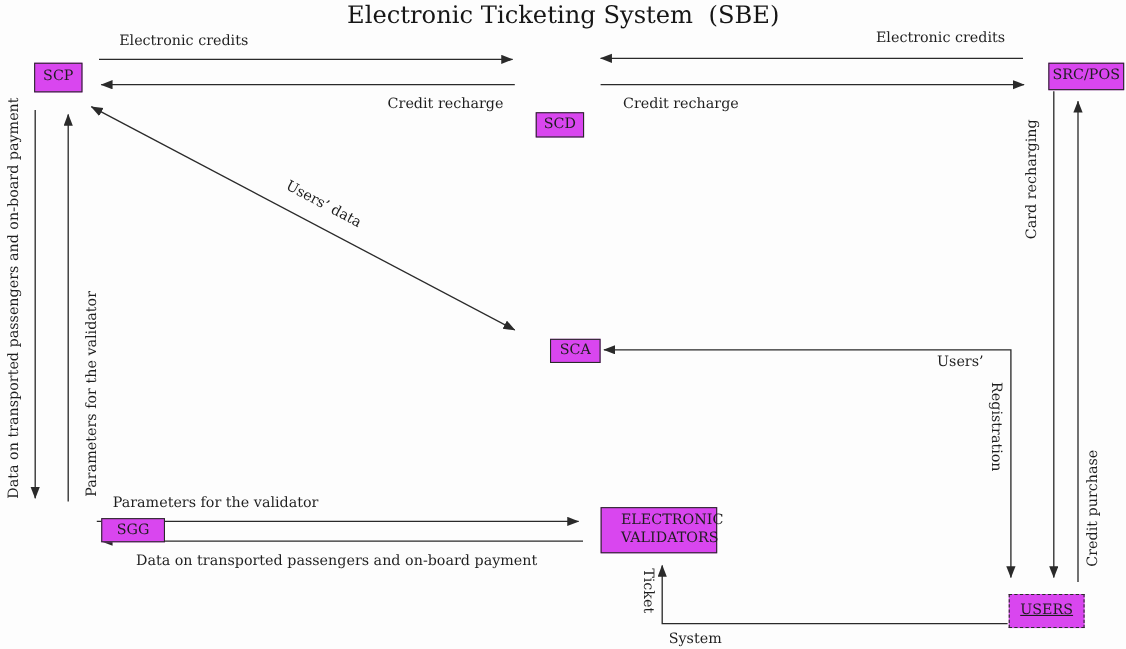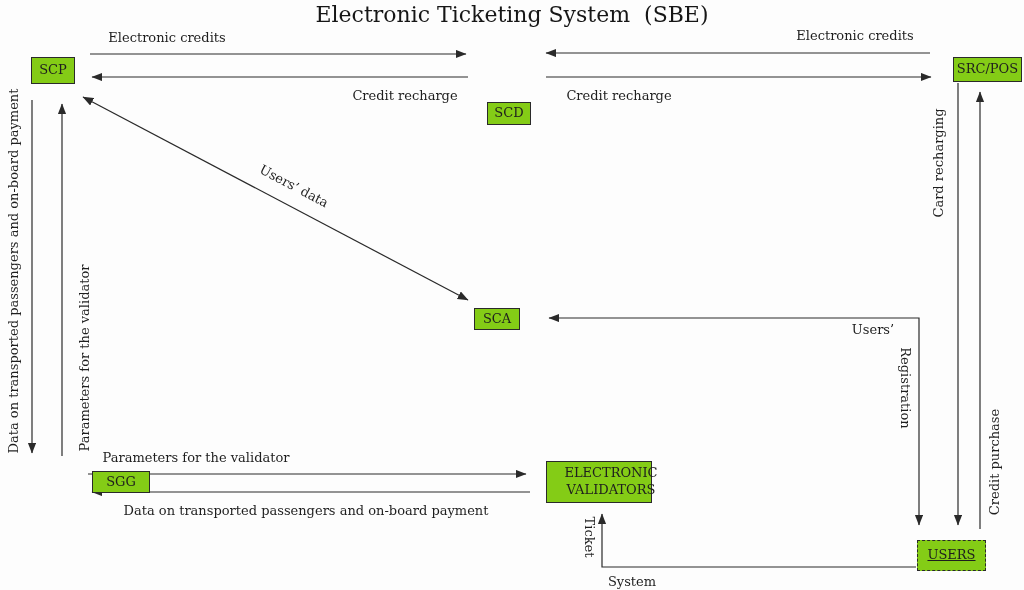--- a/index.html
+++ b/index.html
@@ -6,23 +6,23 @@
   #diagram{
     position:relative;width:1024px;height:590px;overflow:hidden;
     background:#fdfdfd;color:#1e1e1e;
     font-family:"DejaVu Serif","Liberation Serif",serif;
   }
   .title{
     position:absolute;top:2px;left:0;width:100%;text-align:center;
     font-size:22px;white-space:pre;color:#161616;
   }
   .node{
-    position:absolute;box-sizing:border-box;background:#84cc16;
+    position:absolute;box-sizing:border-box;background:#d946ef;
     border:1.4px solid #2a2a2a;display:flex;align-items:center;justify-content:center;
-    font-size:13px;line-height:1.3;text-align:center;white-space:pre-line;
+    font-size:13px;line-height:1.3;white-space:pre-line;
   }
   .node.dashed{border-style:dashed;}
   .lbl{
     position:absolute;font-size:13px;white-space:nowrap;color:#1e1e1e;
   }
   #arrows{position:absolute;left:0;top:0;}
   #arrows polyline{stroke:#2a2a2a;stroke-width:1.2;fill:none;}
 </style>
 </head>
 <body>
@@ -63,18 +63,18 @@
     <div class="lbl" style="left: 306px; top: 510px; transform: translate(-50%, -50%) rotate(0deg);">Data on transported passengers and on-board payment</div>
     <div class="lbl" style="left: 873px; top: 329px; transform: translate(-50%, -50%) rotate(0deg);">Users’</div>
     <div class="lbl" style="left: 905px; top: 388px; transform: translate(-50%, -50%) rotate(90deg);">Registration</div>
     <div class="lbl" style="left: 938px; top: 163px; transform: translate(-50%, -50%) rotate(-90deg);">Card recharging</div>
     <div class="lbl" style="left: 994px; top: 462px; transform: translate(-50%, -50%) rotate(-90deg);">Credit purchase</div>
     <div class="lbl" style="left: 589px; top: 537px; transform: translate(-50%, -50%) rotate(90deg);">Ticket</div>
     <div class="lbl" style="left: 632px; top: 581px; transform: translate(-50%, -50%) rotate(0deg);">System</div>
     <div class="node" style="left: 31px; top: 57px; width: 44px; height: 27px;">SCP</div>
     <div class="node" style="left: 487px; top: 58px; width: 44px; height: 23px; margin-top: 44px;">SCD</div>
     <div class="node" style="left: 953px; top: 57px; width: 69px; height: 25px;">SRC/POS</div>
-    <div class="node" style="left: 474px; top: 308px; width: 46px; height: 22px;">SCA</div>
+    <div class="node" style="left: 500px; top: 308px; width: 46px; height: 22px;">SCA</div>
     <div class="node" style="left: 48px; top: 471px; width: 58px; height: 22px; margin-left: 44px;">SGG</div>
     <div class="node" style="left: 546px; top: 461px; width: 106px; height: 42px; padding-left: 24px;">ELECTRONIC
 VALIDATORS</div>
     <div class="node dashed" style="left: 917px; top: 540px; width: 69px; height: 31px; text-decoration: underline;">USERS</div>
   </div>
 
 </body></html>

